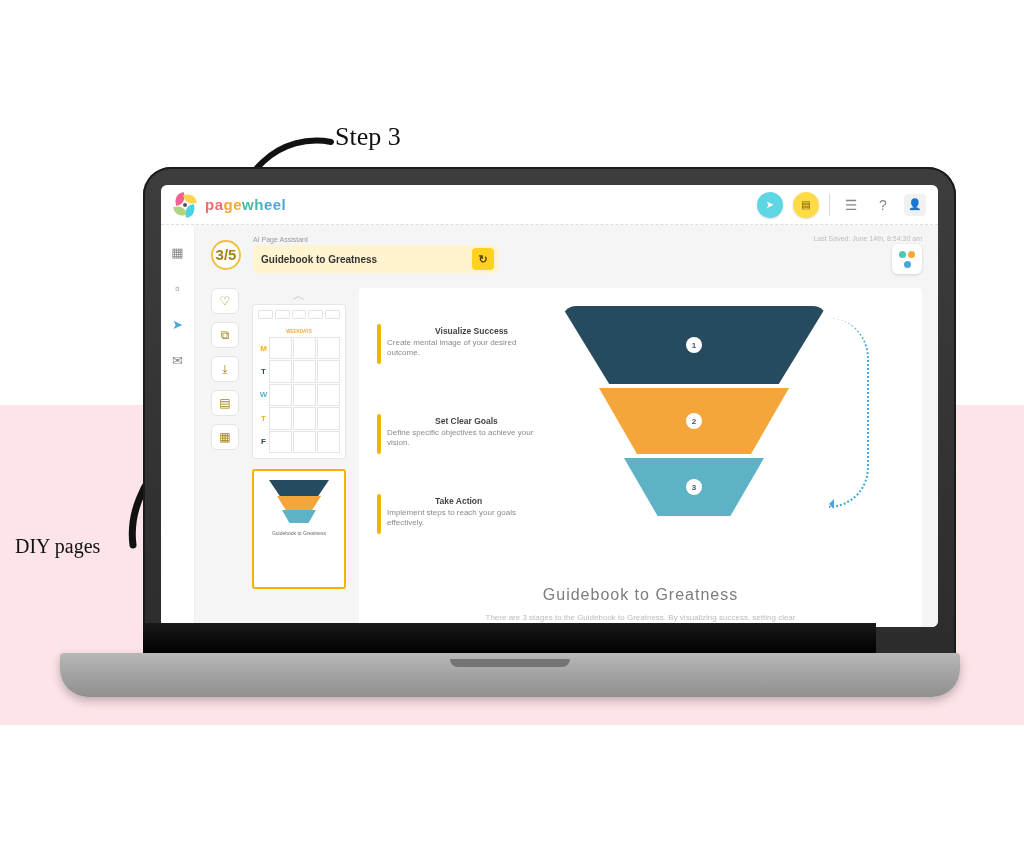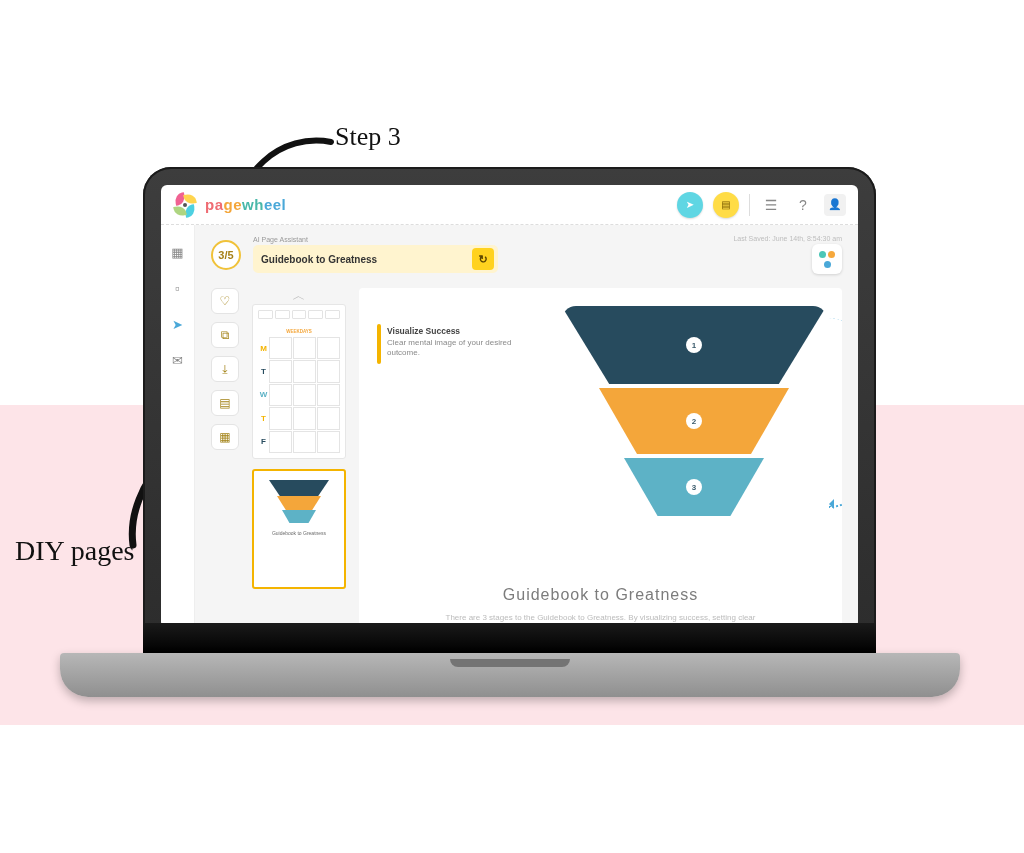--- a/index.html
+++ b/index.html
@@ -4,21 +4,21 @@
 <style>
   * { box-sizing: border-box; margin: 0; padding: 0; }
   html, body { width: 1024px; height: 853px; font-family: -apple-system, BlinkMacSystemFont, "Segoe UI", Arial, sans-serif; }
   body { position: relative; background: #fff; overflow: hidden; }
 
   
   .pink-bg { position: absolute; left: 0; top: 405px; width: 1024px; height: 320px; background: #fde4e8; }
 
   
   .laptop { position: absolute; left: 60px; top: 167px; width: 900px; height: 530px; }
-  .laptop-frame { position: absolute; left: 83px; top: 0; width: 733px; height: 490px;
+  .laptop-frame { position: absolute; left: 83px; top: 0; width: 813px; height: 490px;
                   background: linear-gradient(#3d3d3d,#2c2c2c);
                   border-radius: 28px 28px 0 0; padding: 18px 18px 30px 18px;
                   box-shadow: inset 0 0 0 2px #1b1b1b; }
   .screen { width: 100%; height: 100%; background: #fff; border-radius: 6px; overflow: hidden; position: relative; font-size: 10px; }
   .laptop-base { position: absolute; left: 0; bottom: 0; width: 900px; height: 44px;
                  background: linear-gradient(#b7b7b7,#8f8f8f); border-radius: 4px 4px 28px 28px;
                  box-shadow: 0 4px 10px rgba(0,0,0,.25); }
   .laptop-base::before{ content:""; position:absolute; left:50%; top:6px; transform:translateX(-50%);
                         width:120px; height:8px; background:#747474; border-radius:0 0 10px 10px;}
   .laptop-basebar{ position:absolute; left:83px; bottom:44px; width:733px; height:30px;
@@ -45,21 +45,21 @@
   .avatar{width:22px;height:22px;border-radius:4px;background:#f1f1f1;display:flex;align-items:center;justify-content:center;}
 
   .body-area{ position:absolute; top:40px; bottom:0; left:0; right:0; display:flex; }
 
   .leftrail{ width:34px; background:#fff; border-right:1px solid #eee; padding-top:18px; display:flex; flex-direction:column; align-items:center; gap:18px; }
   .leftrail .ritem{ width:18px; height:18px; display:flex; align-items:center;justify-content:center; color:#888; cursor:pointer; font-size:13px;}
 
   .main{ flex:1; background:#f5f5f5; position:relative; padding: 10px 16px 0 16px; }
 
   .step-row{ display:flex; align-items:center; gap:12px; }
-  .step-circle{ width:30px;height:30px;border-radius:50%;border:2px solid #f0c23a;background:#fff;display:flex;align-items:center;justify-content:center;font-size:11px;color:#a68018;font-weight:600;}
+  .step-circle{ width:30px;height:30px;border-radius:50%;border:2px solid #f0c23a;background:#fff;display:flex;align-items:center;justify-content:center;font-size:15px;color:#a68018;font-weight:600;}
   .assist-wrap{flex:0 0 245px;}
   .assist-label{font-size:7px;color:#999;margin-bottom:2px;}
   .assist-box{background:#fff4cf;border-radius:5px;display:flex;align-items:center;height:28px;padding:0 4px 0 8px;gap:6px;}
   .assist-box input{flex:1;border:0;background:transparent;font-weight:600;font-size:10px;outline:none;color:#333;}
   .refresh-btn{width:22px;height:22px;border-radius:4px;background:#ffd21f;color:#5a4300;display:flex;align-items:center;justify-content:center;font-weight:700;cursor:pointer;font-size:11px;}
 
   .right-cluster{margin-left:auto;display:flex;flex-direction:column;align-items:flex-end;}
   .last-saved{font-size:7px;color:#bdbdbd;margin-bottom:2px;}
   .next-row{display:flex;gap:8px;align-items:center;}
   .color-chip{width:30px;height:30px;border-radius:6px;background:#fff;box-shadow:0 1px 3px rgba(0,0,0,.15);display:flex;align-items:center;justify-content:center;cursor:pointer;}
@@ -94,21 +94,21 @@
   .mini-funnel .s2{width:44px;height:14px;background:#f4a63a;clip-path:polygon(0 0,100% 0,80% 100%,20% 100%);}
   .mini-funnel .s3{width:34px;height:13px;background:#5db2c6;clip-path:polygon(0 0,100% 0,78% 100%,22% 100%);}
   .thumb2 .cap{text-align:center;font-size:5px;color:#6b6b6b;margin-top:4px;}
 
   .canvas{ flex:1; position:relative; }
   .canvas-label{font-size:8px;color:#bfbfbf;margin-bottom:4px;}
   .canvas-inner{background:#fff;border-radius:4px;height:340px;position:relative;padding:20px 20px 6px 20px;overflow:hidden;}
 
   .stage-text{position:absolute;width:155px;}
   .stage-text::before{content:"";position:absolute;left:-10px;top:-2px;width:4px;height:40px;background:#f4b400;border-radius:2px;}
-  .stage-text h6{font-size:8.5px;font-weight:700;color:#444;margin-bottom:2px;}
+  .stage-text h6{font-size:8.5px;font-weight:700;color:#444;margin-bottom:2px;margin-left:48px;}
   .stage-text p{font-size:8px;color:#8a8a8a;line-height:1.3;}
   .st1{left:28px;top:38px}
   .st2{left:28px;top:128px}
   .st3{left:28px;top:208px}
 
   .funnel{position:absolute;left:195px;top:18px;width:280px;}
   .fseg{position:relative;margin:0 auto;display:flex;align-items:center;justify-content:center;}
   .fseg .dot{width:16px;height:16px;border-radius:50%;background:#fff;color:#3a5a6b;font-size:8px;font-weight:700;display:flex;align-items:center;justify-content:center;}
   .f1{width:265px;height:78px;background:#274b5e;clip-path:polygon(0 0,100% 0,82% 100%,18% 100%);border-radius:14px 14px 0 0;}
   .f2{width:190px;height:66px;background:#f4a63a;clip-path:polygon(0 0,100% 0,80% 100%,20% 100%);margin-top:4px;}
@@ -117,21 +117,21 @@
   
   .arc{position:absolute;left:470px;top:30px;width:40px;height:190px;border:2px dotted #4aa8d8;border-left:none;border-radius:0 60px 60px 0;border-top:none;}
   .arc::after{content:"";position:absolute;left:-5px;bottom:-3px;border:5px solid transparent;border-right-color:#4aa8d8;}
 
   .canvas-title{position:absolute;left:0;right:0;bottom:24px;text-align:center;color:#7c7c7c;font-size:16px;letter-spacing:1px;font-weight:500;}
   .canvas-sub{position:absolute;left:0;right:0;bottom:6px;text-align:center;color:#bbb;font-size:8px;}
 
   
   .anno{font-family:"Comic Sans MS","Segoe Script",cursive;font-weight:400;position:absolute;color:#111;}
   .step3-label{left:335px;top:122px;font-size:26px;}
-  .diy-label{left:15px;top:535px;font-size:28px;}
+  .diy-label{left:15px;top:535px;font-size:20px;}
   .arrow-step3{position:absolute;left:213px;top:128px;}
   .arrow-diy{position:absolute;left:115px;top:395px;}
 </style>
 </head>
 <body>
 
 <div class="pink-bg"></div>
 
 <svg class="arrow-step3" width="130" height="150">
   <path d="M118 14 C 70 5, 20 40, 16 118" fill="none" stroke="#111" stroke-width="6" stroke-linecap="round"></path>
@@ -296,21 +296,29 @@
                 <div class="cap">Guidebook to Greatness</div>
               </div>
 
             </div>
 
             <div class="canvas">
               <div class="canvas-inner">
 
                 <div class="stage-text st1">
                   <h6>Visualize Success</h6>
-                  <p>Clear mental image of your desired outcome.</p>
+                  <p>Create mental image of your desired outcome.</p>
+                </div>
+                <div class="stage-text st2">
+                  <h6>Set Clear Goals</h6>
+                  <p>Define specific objectives to achieve your vision.</p>
+                </div>
+                <div class="stage-text st3">
+                  <h6>Take Action</h6>
+                  <p>Implement steps to reach your goals effectively.</p>
                 </div>
 
                 <div class="funnel">
                   <div class="fseg f1">
                       <div class="dot">1</div>
                     </div>
                   <div class="fseg f2">
                       <div class="dot">2</div>
                     </div>
                   <div class="fseg f3">

